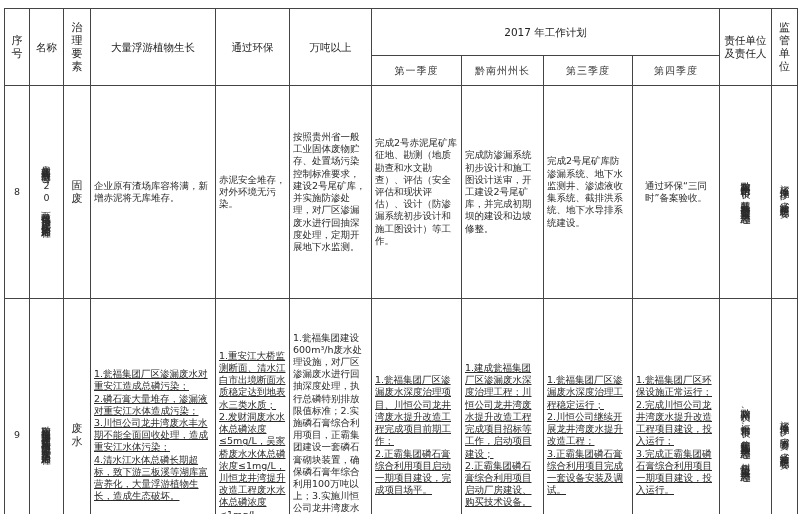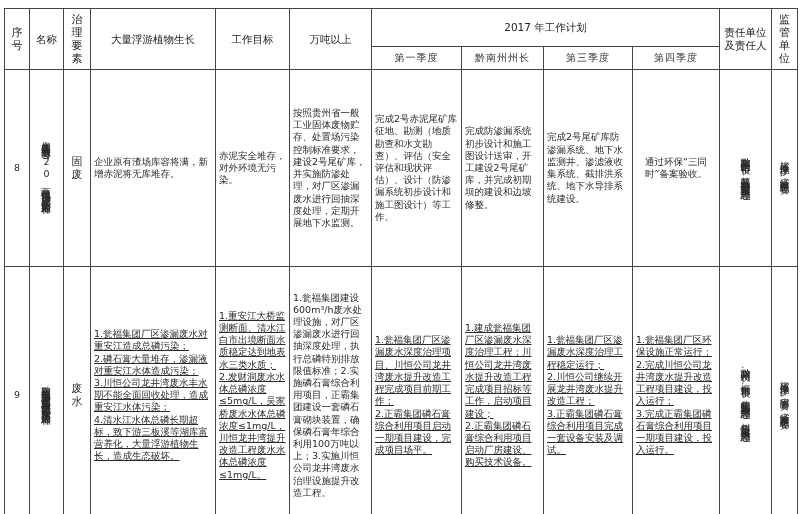--- a/index.html
+++ b/index.html
@@ -6,21 +6,21 @@
   body{width:800px;height:514px;overflow:hidden;font-family:"DejaVu Sans","Liberation Sans",sans-serif;color:#222;}
   table{position:absolute;left:4px;top:8px;border-collapse:collapse;table-layout:fixed;}
   td,th{border:1px solid #444;padding:0 3px;font-size:9.5px;line-height:12.2px;vertical-align:middle;font-weight:normal;overflow:hidden;}
   th{text-align:center;font-size:10.5px;line-height:13px;color:#222;}
   th.sub{font-size:10px;color:#333;letter-spacing:1px;}
   td{text-align:left;color:#2a2a2a;}
   .c{text-align:center;}
   .vt{writing-mode:vertical-rl;text-orientation:upright;margin:0 auto;letter-spacing:1px;}
   .vtcell{text-align:center;}
   .vtcell .vt{display:inline-block;font-size:10px;line-height:13px;}
-  .narrow{padding:4px 1px;margin-top:24px;}
+  .narrow{padding:12px 1px;margin-top:24px;}
   .stack{display:inline-block;width:13px;word-break:break-all;line-height:13px;font-size:11px;}
   .pre{white-space:pre-line;text-decoration:underline;}
 </style>
 </head>
 <body>
 
 <table>
   <colgroup>
     <col style="width:25px">
       <col style="width:34px">
@@ -34,21 +34,21 @@
       <col style="width:87px">
       <col style="width:52px">
       <col style="width:26px">
   </colgroup>
   <thead>
     <tr style="height:32px">
       <th rowspan="2" class="narrow"><span class="stack">序号</span></th>
       <th rowspan="2">名称</th>
       <th rowspan="2" class="narrow"><span class="stack">治理要素</span></th>
       <th rowspan="2">大量浮游植物生长</th>
-      <th rowspan="2">工作目标</th>
+      <th rowspan="2">通过环保</th>
       <th rowspan="2">万吨以上</th>
       <th colspan="4">2017 年工作计划</th>
       <th rowspan="2">责任单位及责任人</th>
       <th rowspan="2" class="narrow"><span class="stack">监管单位</span></th>
     </tr>
     <tr style="height:20px">
       <th class="sub">第一季度</th>
       <th class="sub">黔南州州长</th>
       <th class="sub">第三季度</th>
       <th class="sub">第四季度</th>

